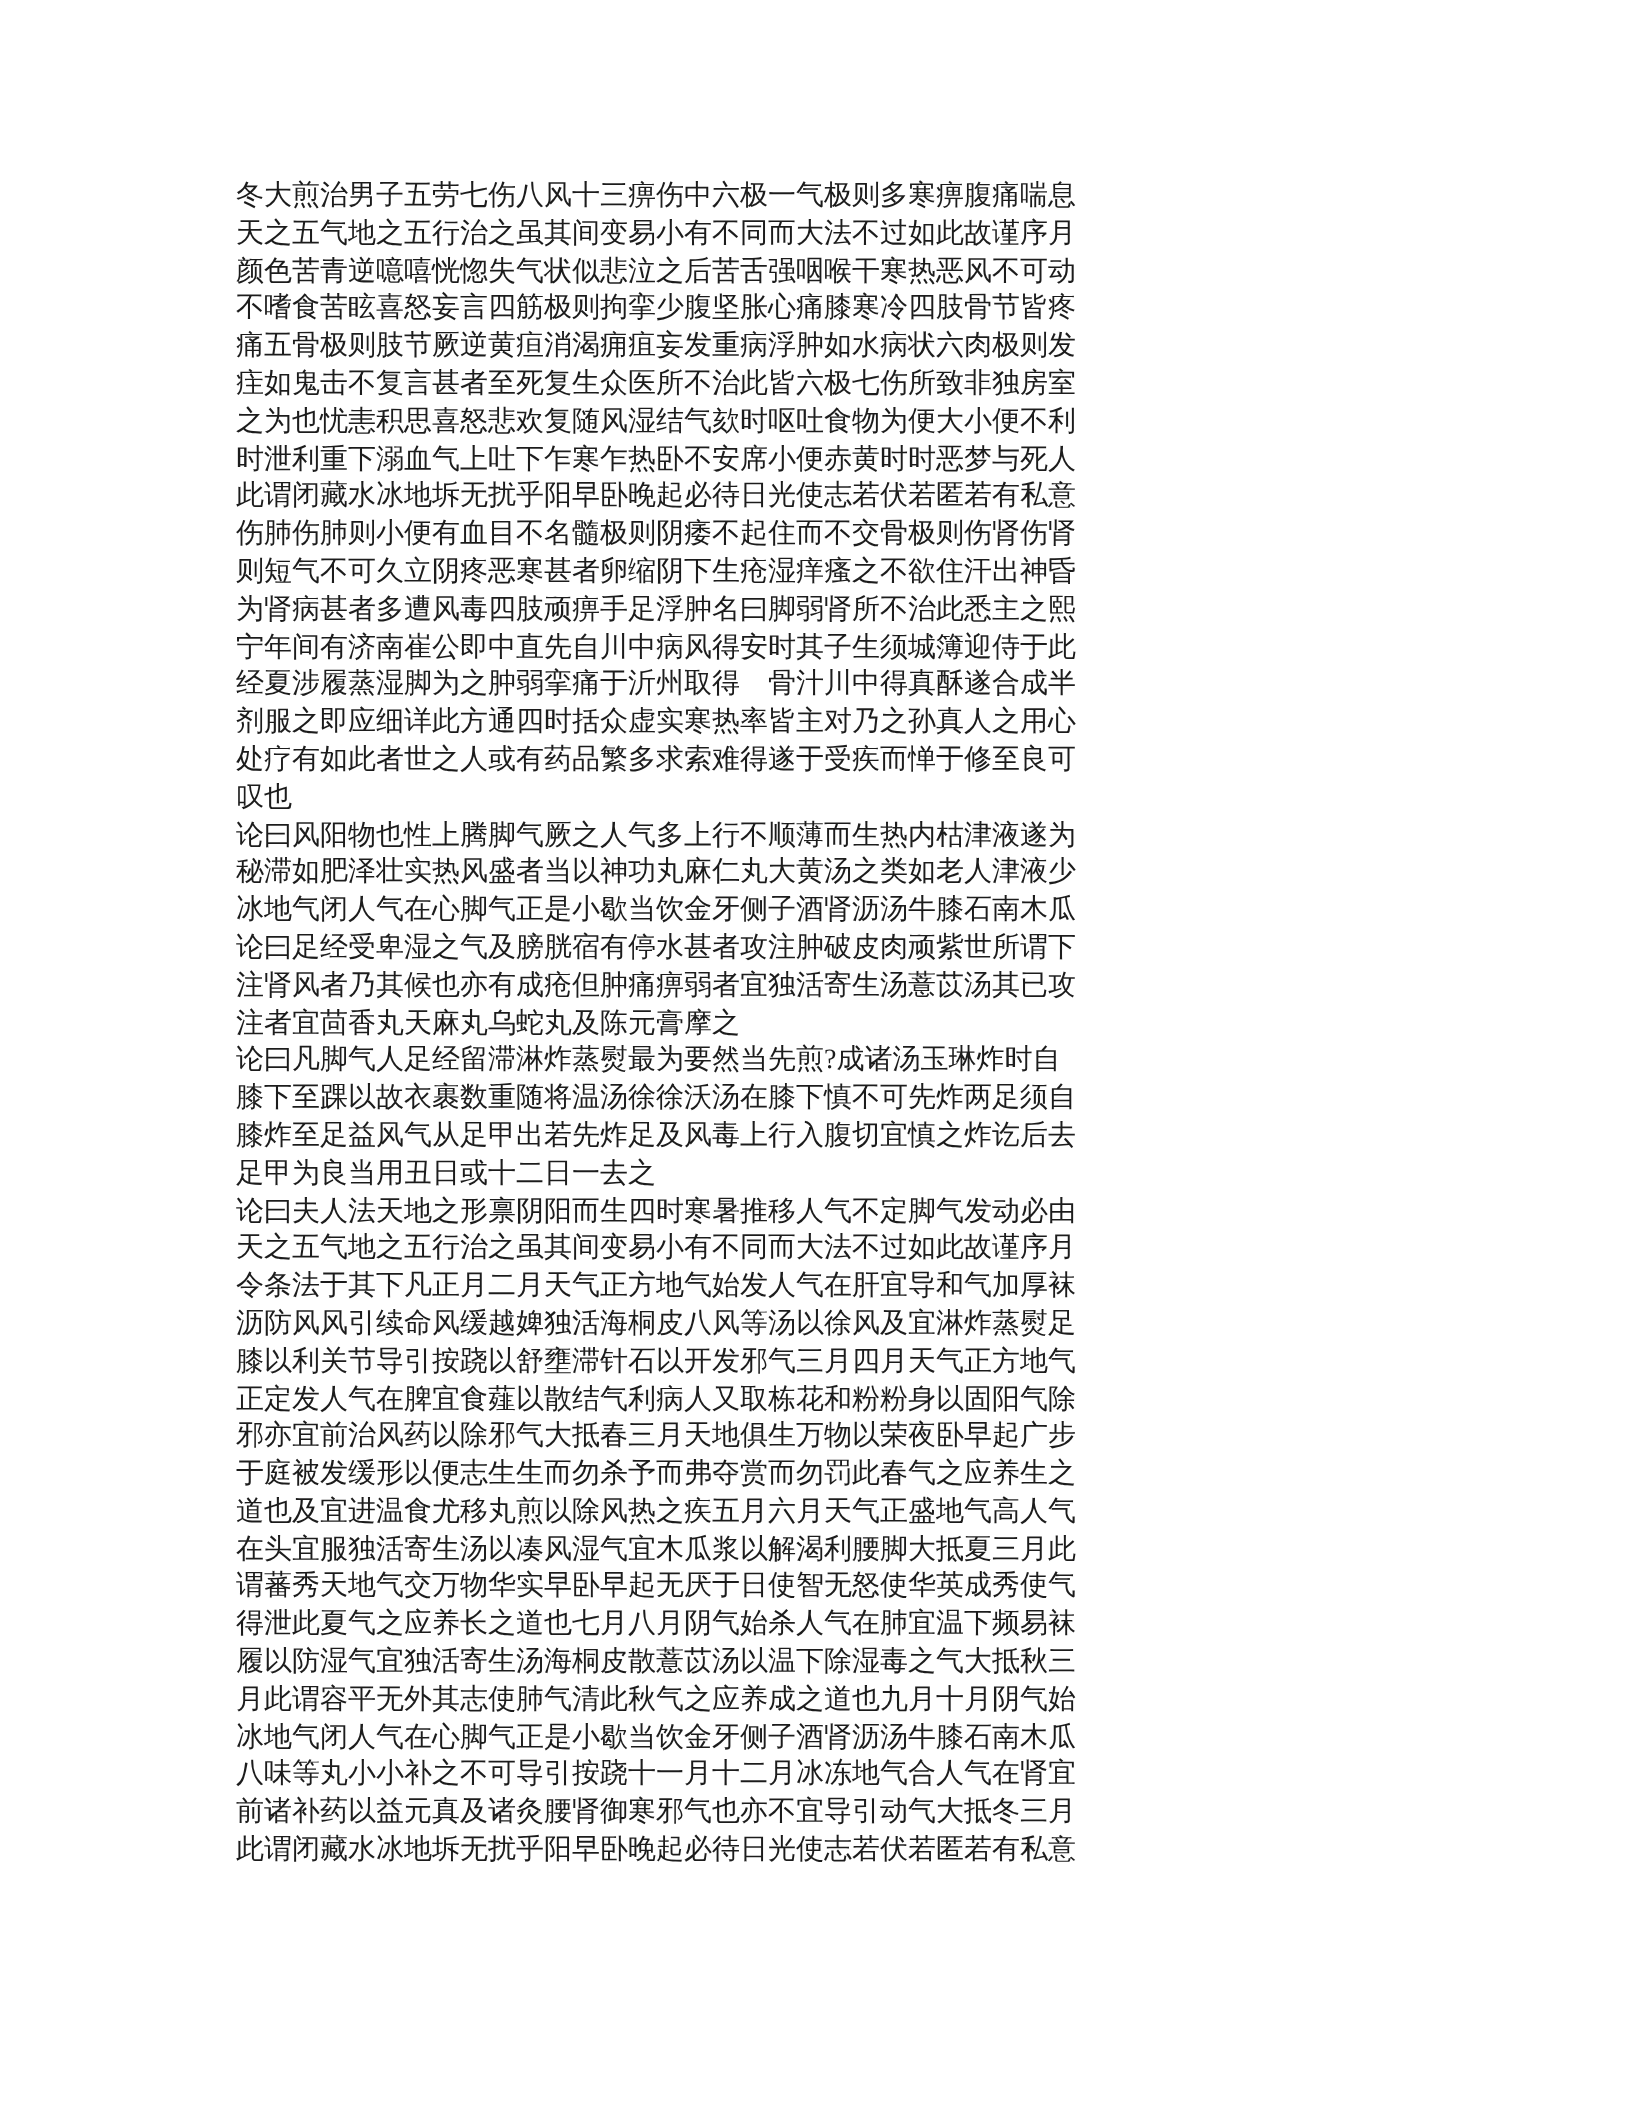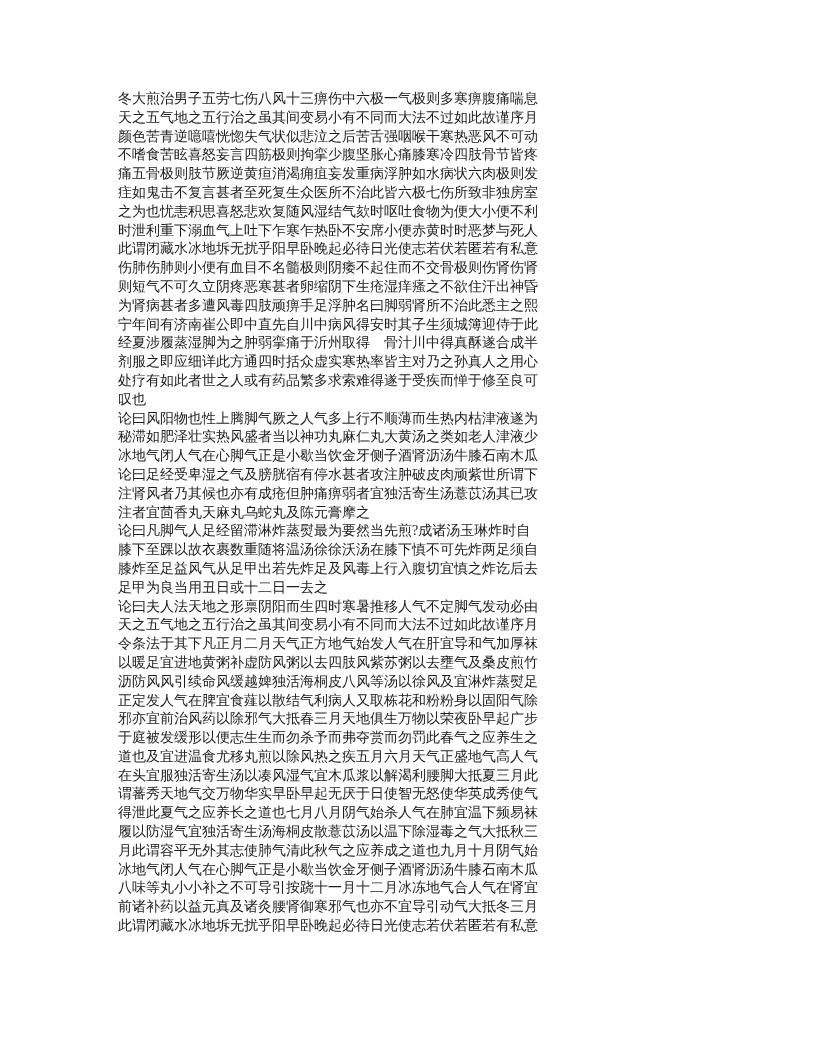--- a/index.html
+++ b/index.html
@@ -60,22 +60,22 @@
       <div class="text-line">论曰足经受卑湿之气及膀胱宿有停水甚者攻注肿破皮肉顽紫世所谓下</div>
       <div class="text-line">注肾风者乃其候也亦有成疮但肿痛痹弱者宜独活寄生汤薏苡汤其已攻</div>
       <div class="text-line">注者宜茴香丸天麻丸乌蛇丸及陈元膏摩之</div>
       <div class="text-line">论曰凡脚气人足经留滞淋炸蒸熨最为要然当先煎?成诸汤玉琳炸时自</div>
       <div class="text-line">膝下至踝以故衣裹数重随将温汤徐徐沃汤在膝下慎不可先炸两足须自</div>
       <div class="text-line">膝炸至足益风气从足甲出若先炸足及风毒上行入腹切宜慎之炸讫后去</div>
       <div class="text-line">足甲为良当用丑日或十二日一去之</div>
       <div class="text-line">论曰夫人法天地之形禀阴阳而生四时寒暑推移人气不定脚气发动必由</div>
       <div class="text-line">天之五气地之五行治之虽其间变易小有不同而大法不过如此故谨序月</div>
       <div class="text-line">令条法于其下凡正月二月天气正方地气始发人气在肝宜导和气加厚袜</div>
-      <div class="text-line">以暖足宜进地黄粥补虚防风粥以去四肢风紫苏粥以去壅气及桑皮煎竹</div>
       <div class="text-line">沥防风风引续命风缓越婢独活海桐皮八风等汤以徐风及宜淋炸蒸熨足</div>
+      <div class="text-line">膝以利关节导引按跷以舒壅滞针石以开发邪气三月四月天气正方地气</div>
       <div class="text-line">正定发人气在脾宜食薤以散结气利病人又取栋花和粉粉身以固阳气除</div>
       <div class="text-line">邪亦宜前治风药以除邪气大抵春三月天地俱生万物以荣夜卧早起广步</div>
       <div class="text-line">于庭被发缓形以便志生生而勿杀予而弗夺赏而勿罚此春气之应养生之</div>
       <div class="text-line">道也及宜进温食尤移丸煎以除风热之疾五月六月天气正盛地气高人气</div>
       <div class="text-line">在头宜服独活寄生汤以凑风湿气宜木瓜浆以解渴利腰脚大抵夏三月此</div>
       <div class="text-line">谓蕃秀天地气交万物华实早卧早起无厌于日使智无怒使华英成秀使气</div>
       <div class="text-line">得泄此夏气之应养长之道也七月八月阴气始杀人气在肺宜温下频易袜</div>
       <div class="text-line">履以防湿气宜独活寄生汤海桐皮散薏苡汤以温下除湿毒之气大抵秋三</div>
       <div class="text-line">月此谓容平无外其志使肺气清此秋气之应养成之道也九月十月阴气始</div>
       <div class="text-line">冰地气闭人气在心脚气正是小歇当饮金牙侧子酒肾沥汤牛膝石南木瓜</div>

